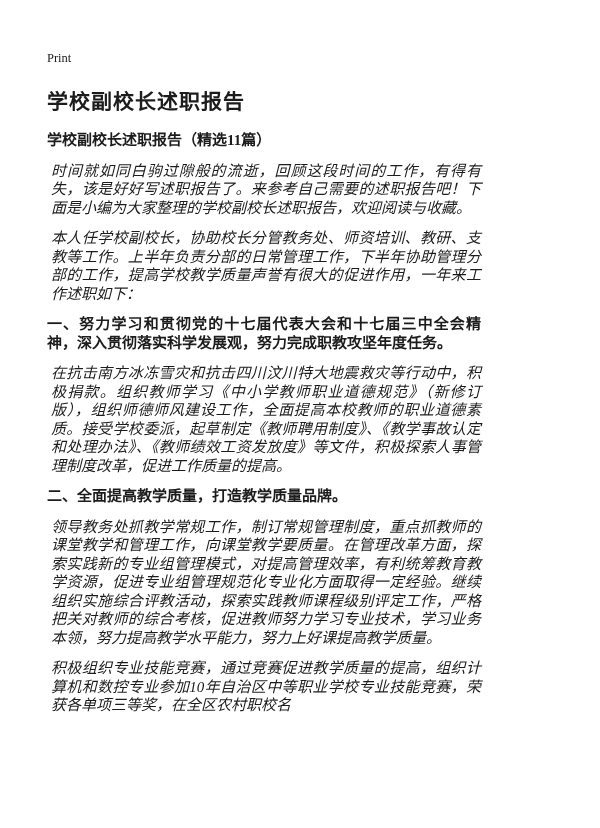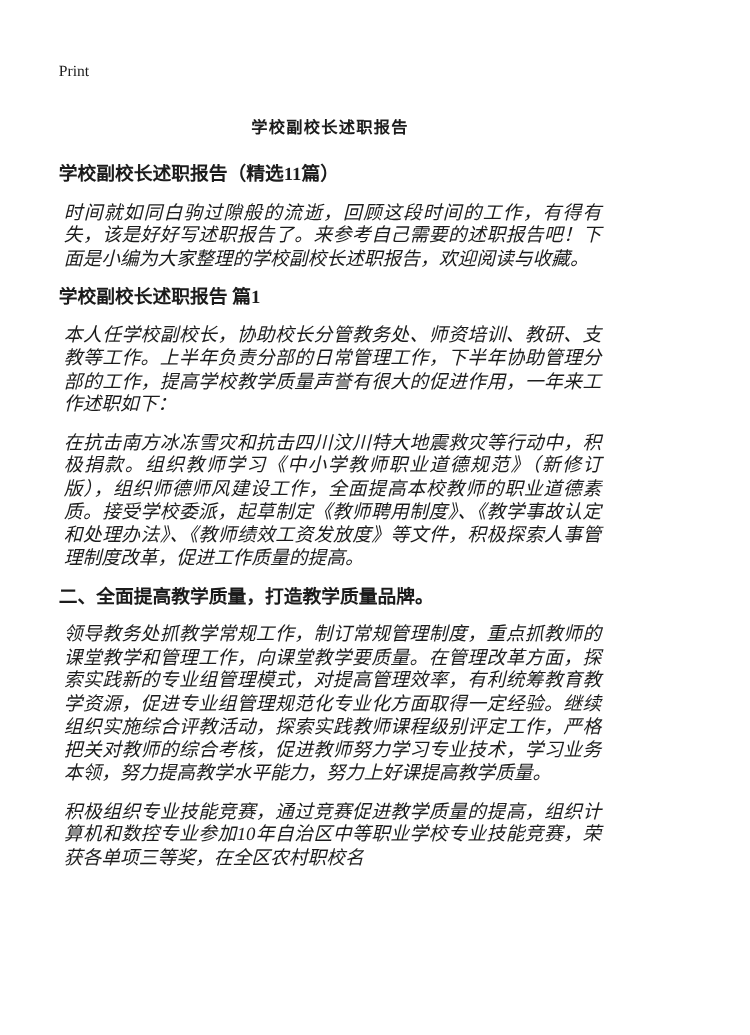--- a/index.html
+++ b/index.html
@@ -24,24 +24,23 @@
   .print-link {
     display: inline-block;
     font-size: 12.5px;
     line-height: 14px;
     color: #1c1c1c;
     text-decoration: none;
     cursor: pointer;
   }
   .doc-title {
     margin: 23px 0 0 0;
-    font-size: 13px;
+    font-size: 21px;
     line-height: 26px;
     font-weight: 700;
-    text-align: center;
     letter-spacing: 1px;
   }
   .subtitle {
     margin: 16px 0 0 0;
     font-size: 15px;
     line-height: 18.5px;
     font-weight: 700;
   }
   .para {
     margin: 12px 0 0 4px;
@@ -67,24 +66,24 @@
 <div class="page">
 
   <a class="print-link">Print</a>
 
   <h1 class="doc-title">学校副校长述职报告</h1>
 
   <div class="subtitle">学校副校长述职报告（精选11篇）</div>
 
   <p class="para">时间就如同白驹过隙般的流逝，回顾这段时间的工作，有得有失，该是好好写述职报告了。来参考自己需要的述职报告吧！下面是小编为大家整理的学校副校长述职报告，欢迎阅读与收藏。</p>
 
-  <h2 class="heading">学校副校长述职报告 篇1</h2>
 
   <p class="para">本人任学校副校长，协助校长分管教务处、师资培训、教研、支教等工作。上半年负责分部的日常管理工作，下半年协助管理分部的工作，提高学校教学质量声誉有很大的促进作用，一年来工作述职如下：</p>
 
+  <h3 class="heading">一、努力学习和贯彻党的十七届代表大会和十七届三中全会精神，深入贯彻落实科学发展观，努力完成职教攻坚年度任务。</h3>
 
   <p class="para">在抗击南方冰冻雪灾和抗击四川汶川特大地震救灾等行动中，积极捐款。组织教师学习《中小学教师职业道德规范》（新修订版），组织师德师风建设工作，全面提高本校教师的职业道德素质。接受学校委派，起草制定《教师聘用制度》、《教学事故认定和处理办法》、《教师绩效工资发放度》等文件，积极探索人事管理制度改革，促进工作质量的提高。</p>
 
   <h3 class="heading">二、全面提高教学质量，打造教学质量品牌。</h3>
 
   <p class="para">领导教务处抓教学常规工作，制订常规管理制度，重点抓教师的课堂教学和管理工作，向课堂教学要质量。在管理改革方面，探索实践新的专业组管理模式，对提高管理效率，有利统筹教育教学资源，促进专业组管理规范化专业化方面取得一定经验。继续组织实施综合评教活动，探索实践教师课程级别评定工作，严格把关对教师的综合考核，促进教师努力学习专业技术，学习业务本领，努力提高教学水平能力，努力上好课提高教学质量。</p>
 
 
   <p class="para">积极组织专业技能竞赛，通过竞赛促进教学质量的提高，组织计算机和数控专业参加10年自治区中等职业学校专业技能竞赛，荣获各单项三等奖，在全区农村职校名</p>
 

